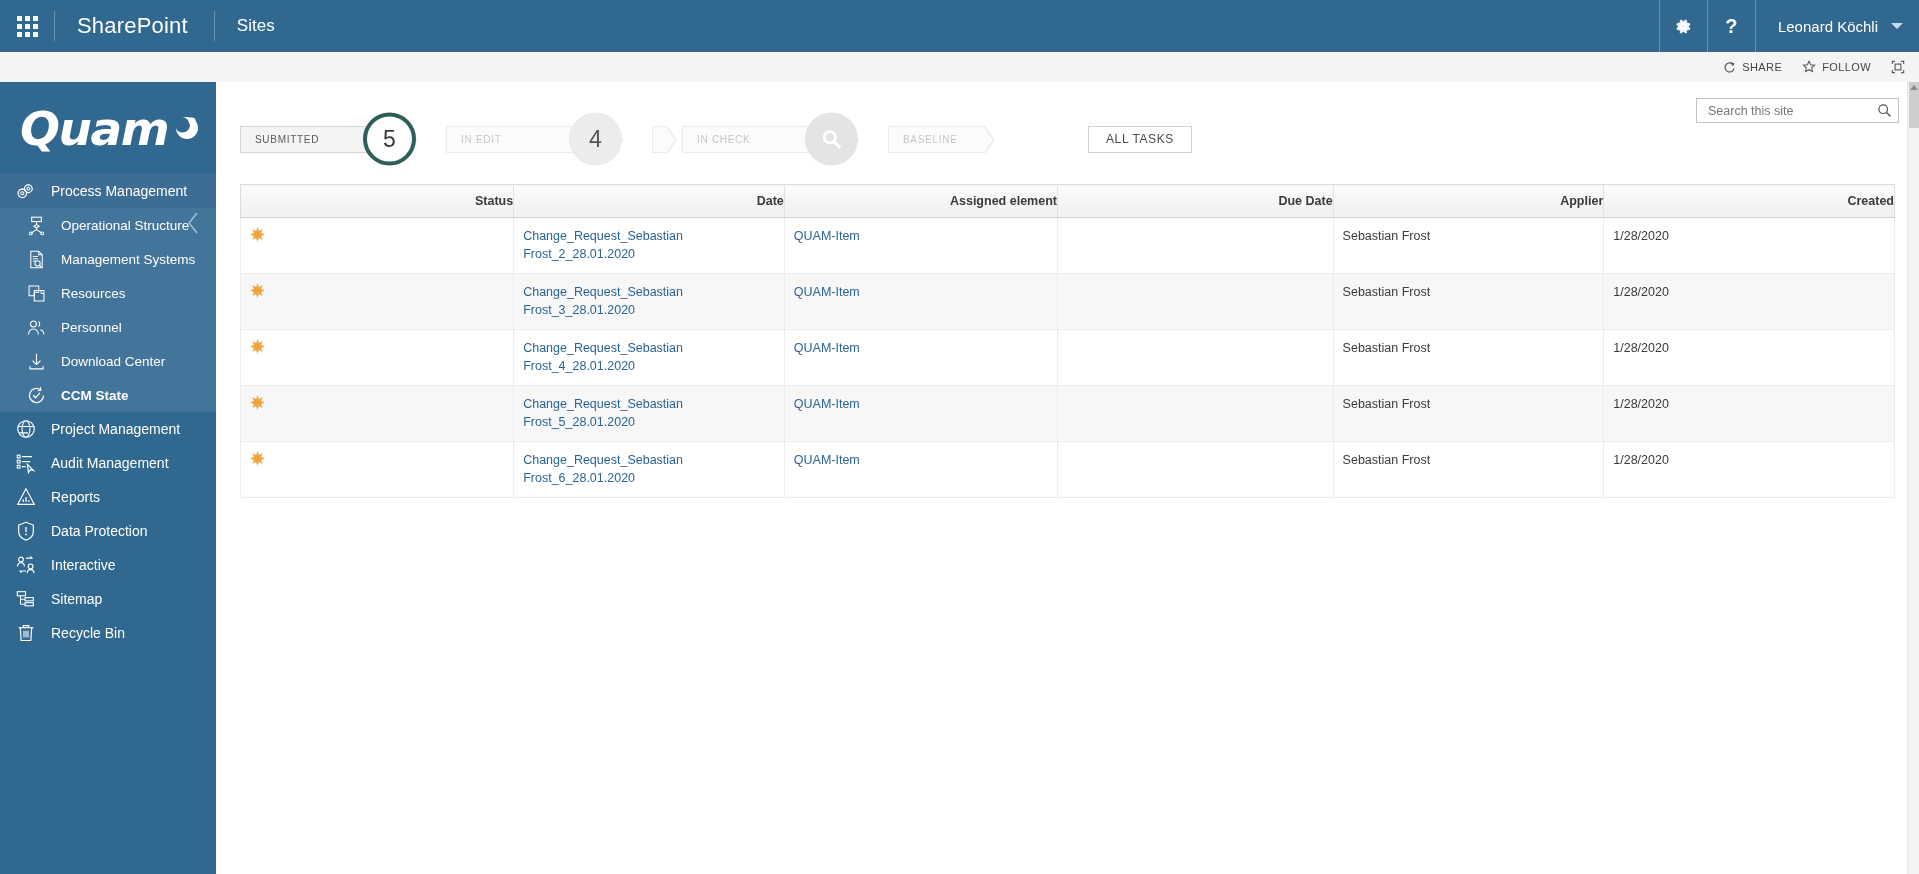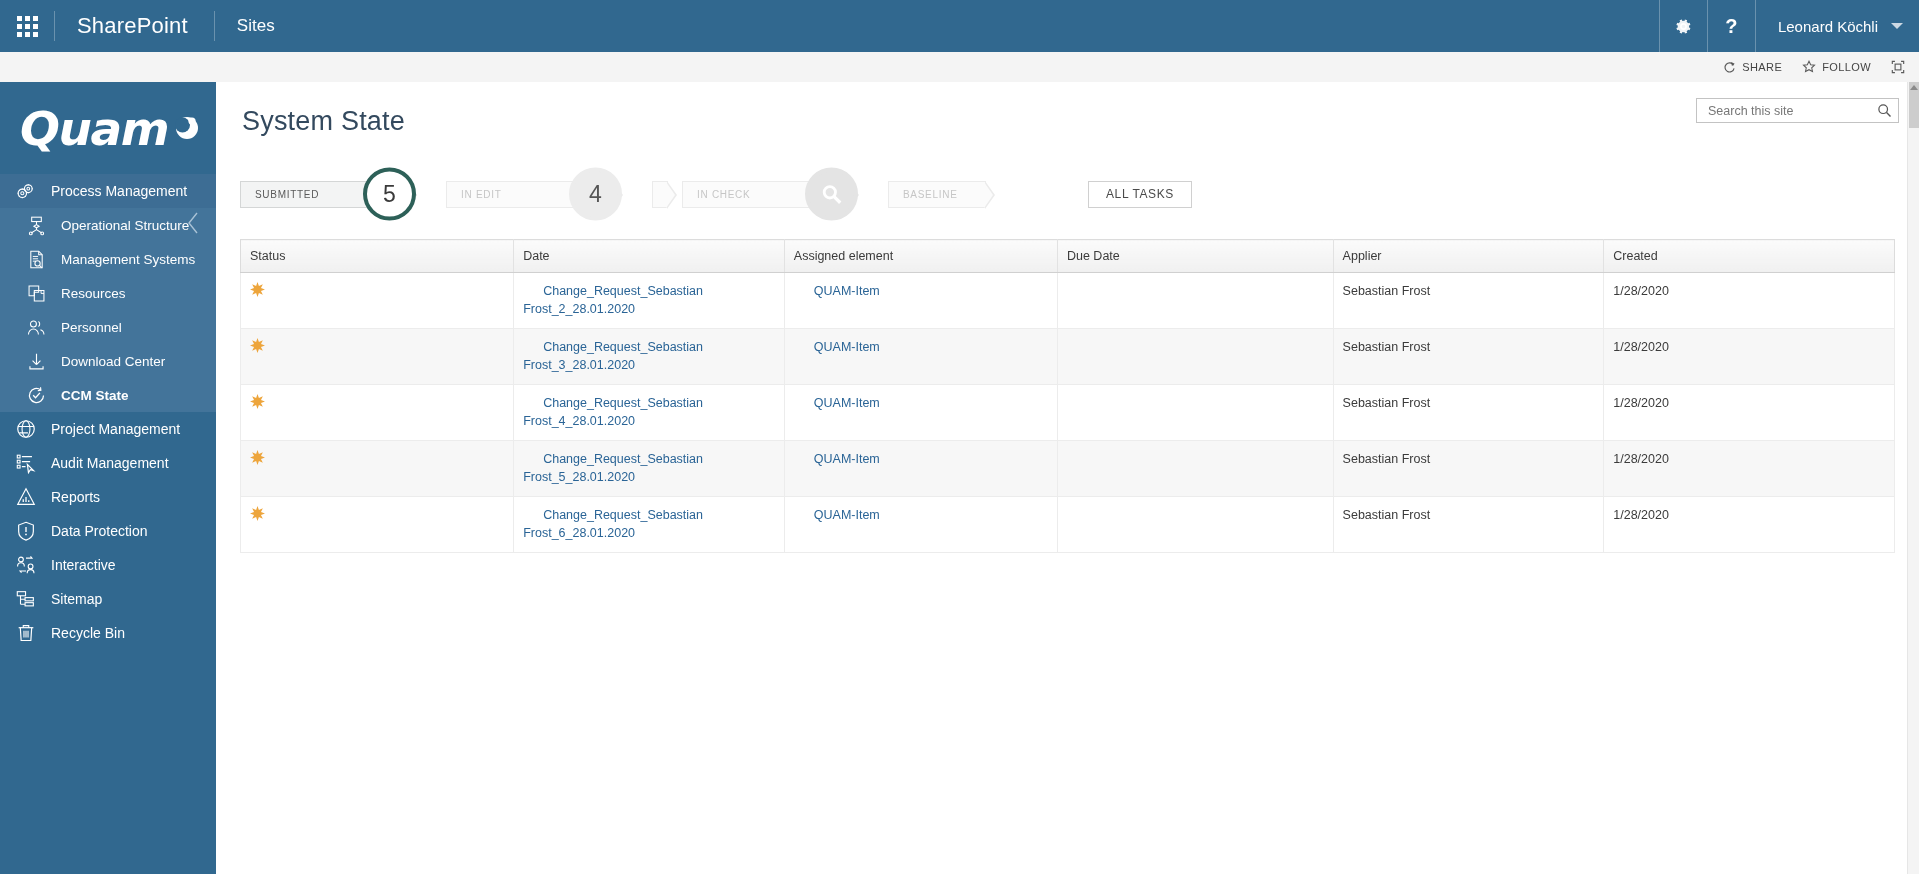--- a/index.html
+++ b/index.html
@@ -293,42 +293,42 @@
     margin: 28px 24px 0 24px;
     width: calc(100% - 48px);
     border-collapse: collapse;
     table-layout: fixed;
   }
   #tasks-table thead th {
     background: linear-gradient(to bottom, #fbfbfb, #f0f0f0);
     border-top: 1px solid #dcdcdc;
     border-bottom: 1px solid #d0d0d0;
     border-right: 1px solid #e2e2e2;
-    text-align: left;
-    font-weight: normal;
+    text-align: right;
+    font-weight: bold;
     font-size: 12.5px;
     color: #3b3b3b;
     padding: 9px 0 9px 9px;
     height: 28px;
   }
   #tasks-table thead th:first-child { border-left: 1px solid #dcdcdc; }
   #tasks-table thead th:last-child { border-right: 1px solid #dcdcdc; }
   #tasks-table tbody td {
     border-right: 1px solid #ececec;
     border-bottom: 1px solid #ececec;
     font-size: 12.5px;
     color: #3b3b3b;
     padding: 9px 0 10px 9px;
     vertical-align: top;
     line-height: 18px;
   }
   #tasks-table tbody td:first-child { border-left: 1px solid #ececec; }
   #tasks-table tbody td:last-child { border-right: 1px solid #ececec; }
   #tasks-table tbody tr.alt td { background: #f7f7f7; }
-  .cell-link { color: #2a6496; text-decoration: none; cursor: pointer; margin-left: 20px; }
+  .cell-link { color: #2a6496; text-decoration: none; cursor: pointer; }
   .status-star { display: inline-block; }
 
   
   .col-status   { width: 218px; }
   .col-title    { width: 216px; }
   .col-assigned { width: 218px; }
   .col-due      { width: 220px; }
   .col-applier  { width: 216px; }
   .col-created  { width: 232px; }
 
@@ -624,21 +624,20 @@
     <div id="search-site-box">
       <input id="search-site-input" type="text" placeholder="Search this site" style="">
       <span id="search-site-icon">
         <svg width="15" height="15" viewBox="0 0 16 16">
           <circle cx="6.6" cy="6.6" r="4.6" fill="none" stroke="#555" stroke-width="1.3"></circle>
           <path d="M10.2 10.2L14.4 14.4" stroke="#555" stroke-width="1.5"></path>
         </svg>
       </span>
     </div>
 
-    <div id="page-title">System State</div>
 
     <div id="workflow-row">
 
       <div class="stage active">
         <div class="stage-chevron">
           <span>SUBMITTED</span>
         </div>
         <div class="stage-badge">
           <span>5</span>
         </div>

